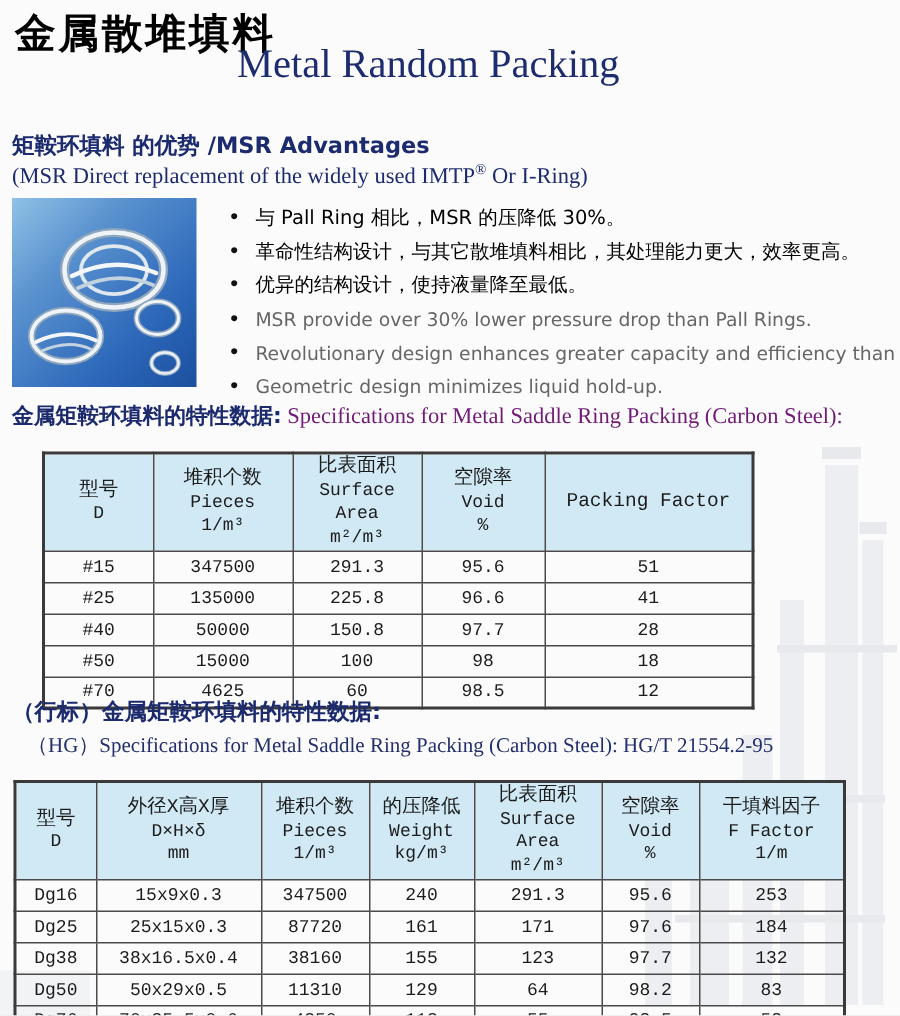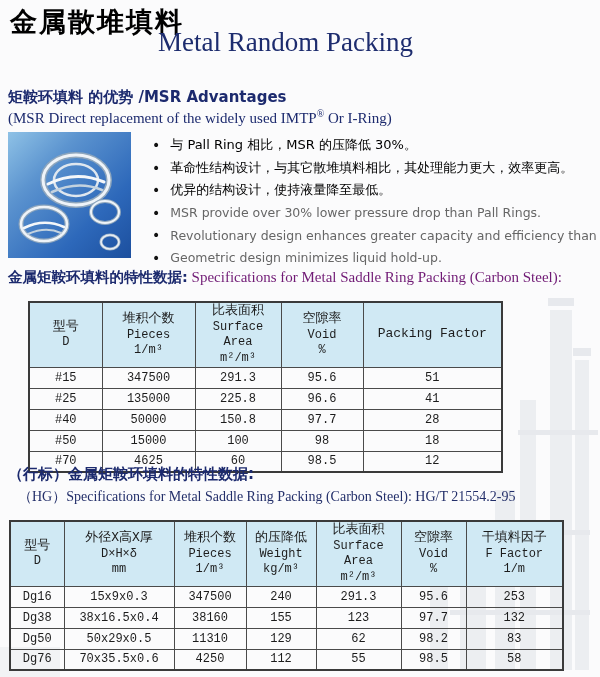--- a/index.html
+++ b/index.html
@@ -268,34 +268,43 @@
         <tr>
           <td>Dg16</td>
           <td>15x9x0.3</td>
           <td>347500</td>
           <td>240</td>
           <td>291.3</td>
           <td>95.6</td>
           <td>253</td>
         </tr>
         <tr>
+          <td>Dg25</td>
+          <td>25x15x0.3</td>
+          <td>87720</td>
+          <td>161</td>
+          <td>171</td>
+          <td>97.6</td>
+          <td>184</td>
+        </tr>
+        <tr>
           <td>Dg38</td>
           <td>38x16.5x0.4</td>
           <td>38160</td>
           <td>155</td>
           <td>123</td>
           <td>97.7</td>
           <td>132</td>
         </tr>
         <tr>
           <td>Dg50</td>
           <td>50x29x0.5</td>
           <td>11310</td>
           <td>129</td>
-          <td>62</td>
+          <td>64</td>
           <td>98.2</td>
           <td>83</td>
         </tr>
         <tr>
           <td>Dg76</td>
           <td>70x35.5x0.6</td>
           <td>4250</td>
           <td>112</td>
           <td>55</td>
           <td>98.5</td>

